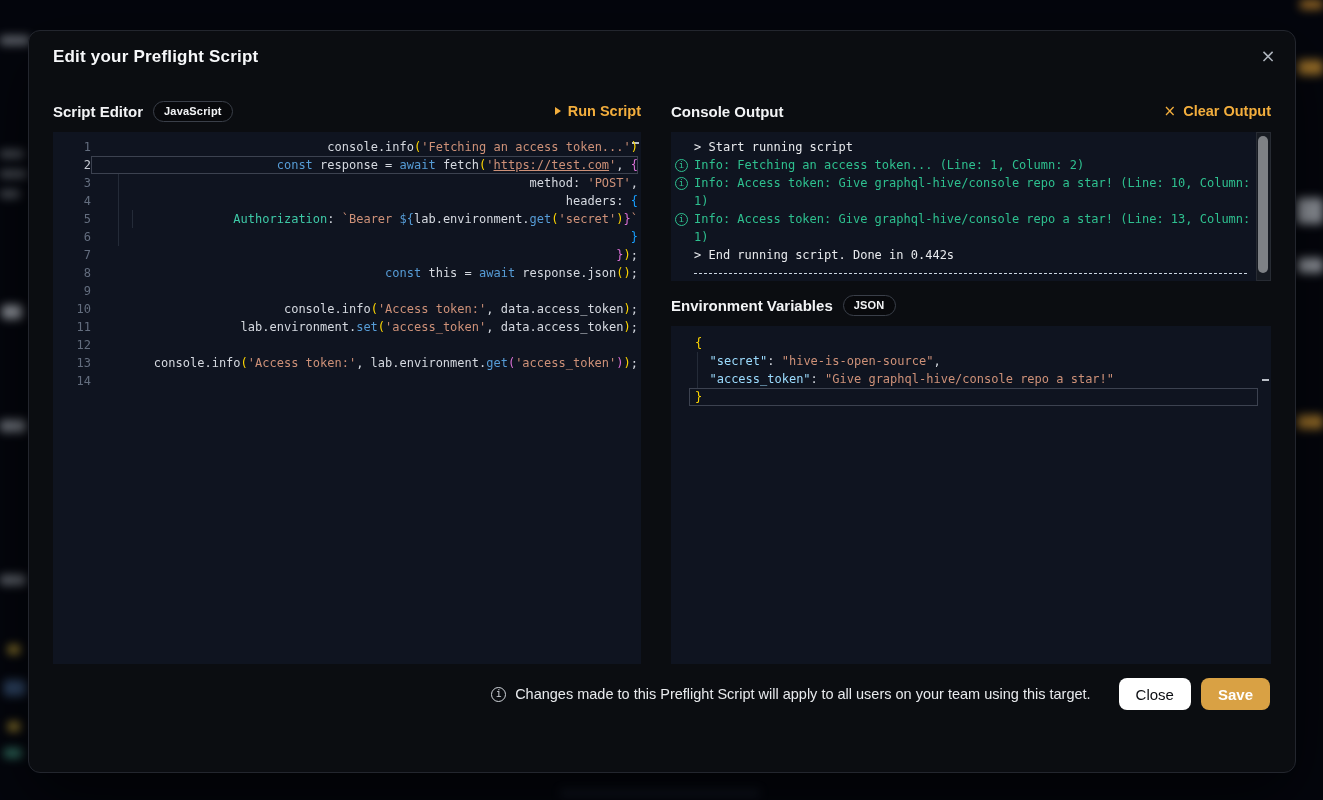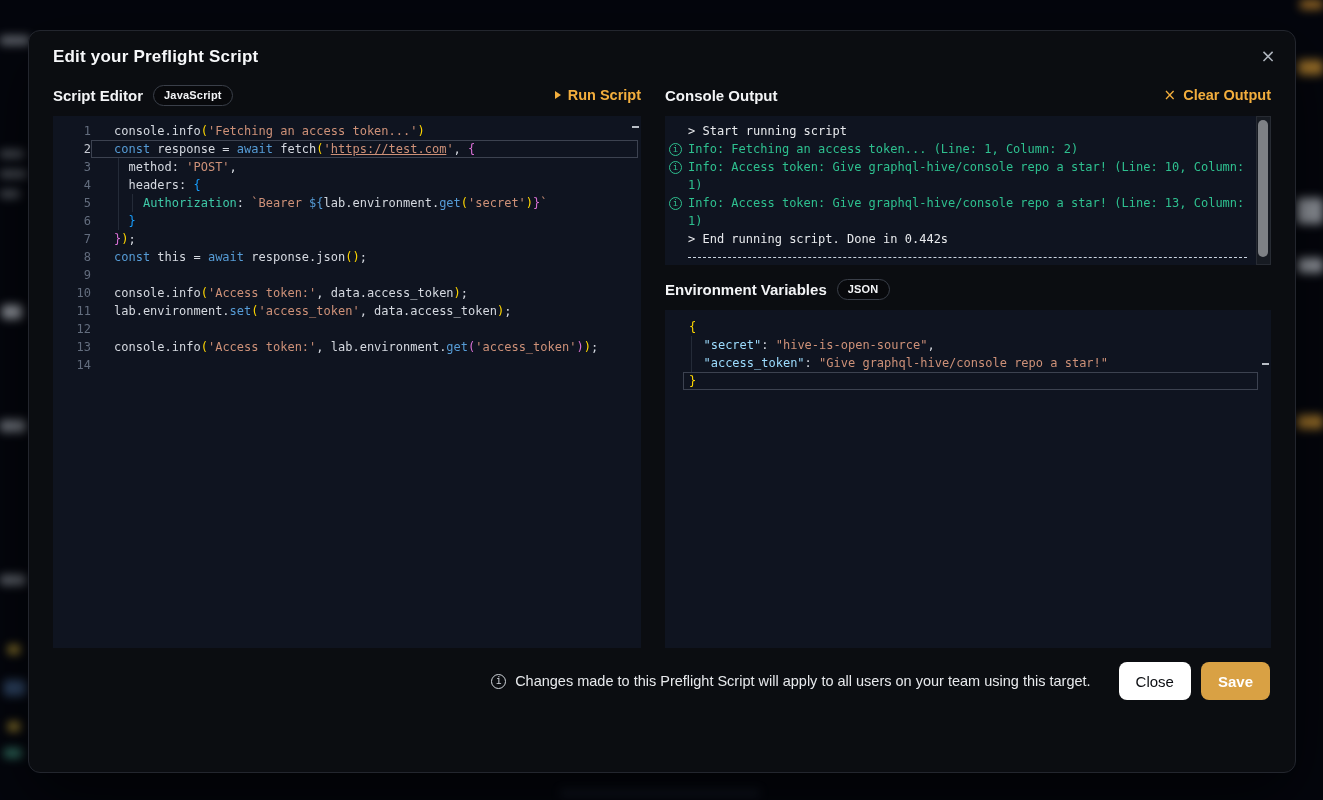--- a/index.html
+++ b/index.html
@@ -41,21 +41,21 @@
     box-shadow:0 24px 70px rgba(0,0,0,.65);
   }
   .close-x {
     position:absolute; top:12px; right:14px; width:26px; height:26px;
     background:none; border:none; color:#aeb4bd; font-size:18px; line-height:26px;
     text-align:center; cursor:pointer; font-family:"DejaVu Sans", sans-serif;
   }
   .modal-title { font-size:17px; font-weight:700; color:#f7f8fa; letter-spacing:.2px; }
   .modal-desc  { margin-top:6px; font-size:14.5px; line-height:24px; color:#98a0ab; }
 
-  .columns { display:flex; gap:24px; margin-top:16px; }
+  .columns { display:flex; gap:30px; margin-top:32px; }
   .col-left  { width:588px; flex:none; }
   .col-right { flex:1; min-width:0; }
 
   .panel-header {
     display:flex; align-items:center; height:24px; margin-bottom:9px;
   }
   .panel-title { font-size:15px; font-weight:700; color:#f3f4f6; }
   .badge {
     margin-left:10px; font-size:11px; font-weight:700; color:#f3f4f6;
     border:1px solid #3a3f49; border-radius:999px; padding:3px 10px 4px;
@@ -75,21 +75,21 @@
     background:#0f1420; position:relative; overflow:hidden;
     font-family:"DejaVu Sans Mono", monospace; font-size:12px; line-height:18px;
     color:#d5d9e0;
   }
   .script-editor { height:532px; padding-top:6px; }
   .env-editor    { height:338px; padding-top:8px; padding-left:18px; }
 
   .code-line { display:flex; height:18px; white-space:pre; }
   .ln { width:38px; text-align:right; color:#636d7e; flex:none; user-select:none; }
   .code-line.current .ln { color:#c8ccd4; }
-  .script-editor .tokens { flex:1; padding-left:23px; position:relative; margin-right:3px; }
+  .script-editor .tokens { flex:1; padding-left:23px; position:relative; margin-right:3px;text-align:right; }
   .env-editor    .tokens { flex:1; padding-left:6px;  position:relative; margin-right:13px; }
   .code-line.current .tokens::after {
     content:""; position:absolute; inset:0; border:1px solid #3c4250; pointer-events:none;
   }
   
   .script-editor .code-line.g1 .tokens { background:linear-gradient(#242b38,#242b38) 27px 0/1px 100% no-repeat; }
   .script-editor .code-line.g2 .tokens { background:linear-gradient(#242b38,#242b38) 27px 0/1px 100% no-repeat,
                                                     linear-gradient(#242b38,#242b38) 41px 0/1px 100% no-repeat; }
   .env-editor .code-line.g1 .tokens    { background:linear-gradient(#242b38,#242b38) 8px 0/1px 100% no-repeat; }
 
@@ -138,21 +138,21 @@
 
   
   .footer { display:flex; align-items:center; justify-content:flex-end; margin-top:14px; gap:10px; }
   .notice { display:flex; align-items:center; gap:9px; margin-right:18px; }
   .notice-icon {
     width:15px; height:15px; flex:none; display:flex; align-items:center; justify-content:center;
     border-radius:50%; border:1px solid #d1d5db; color:#d1d5db; font-size:10px; line-height:1;
     font-family:"DejaVu Sans Mono", monospace;
   }
   .notice-text { font-size:14.5px; color:#e8eaed; }
-  .btn { border:none; border-radius:8px; height:38px; padding:6px 17px; font-size:15px; cursor:pointer;
+  .btn { border:none; border-radius:8px; height:32px; padding:6px 17px; font-size:15px; cursor:pointer;
          font-family:"Liberation Sans", sans-serif; }
   .btn-close { background:#ffffff; color:#0b0d11; font-weight:500; }
   .btn-save  { background:#d9a144; color:#ffffff; font-weight:600; margin-right:1px; }
 </style>
 </head>
 <body>
 
 <div class="artifact a1"></div>
 <div class="artifact a2"></div>
 <div class="artifact a3"></div>

